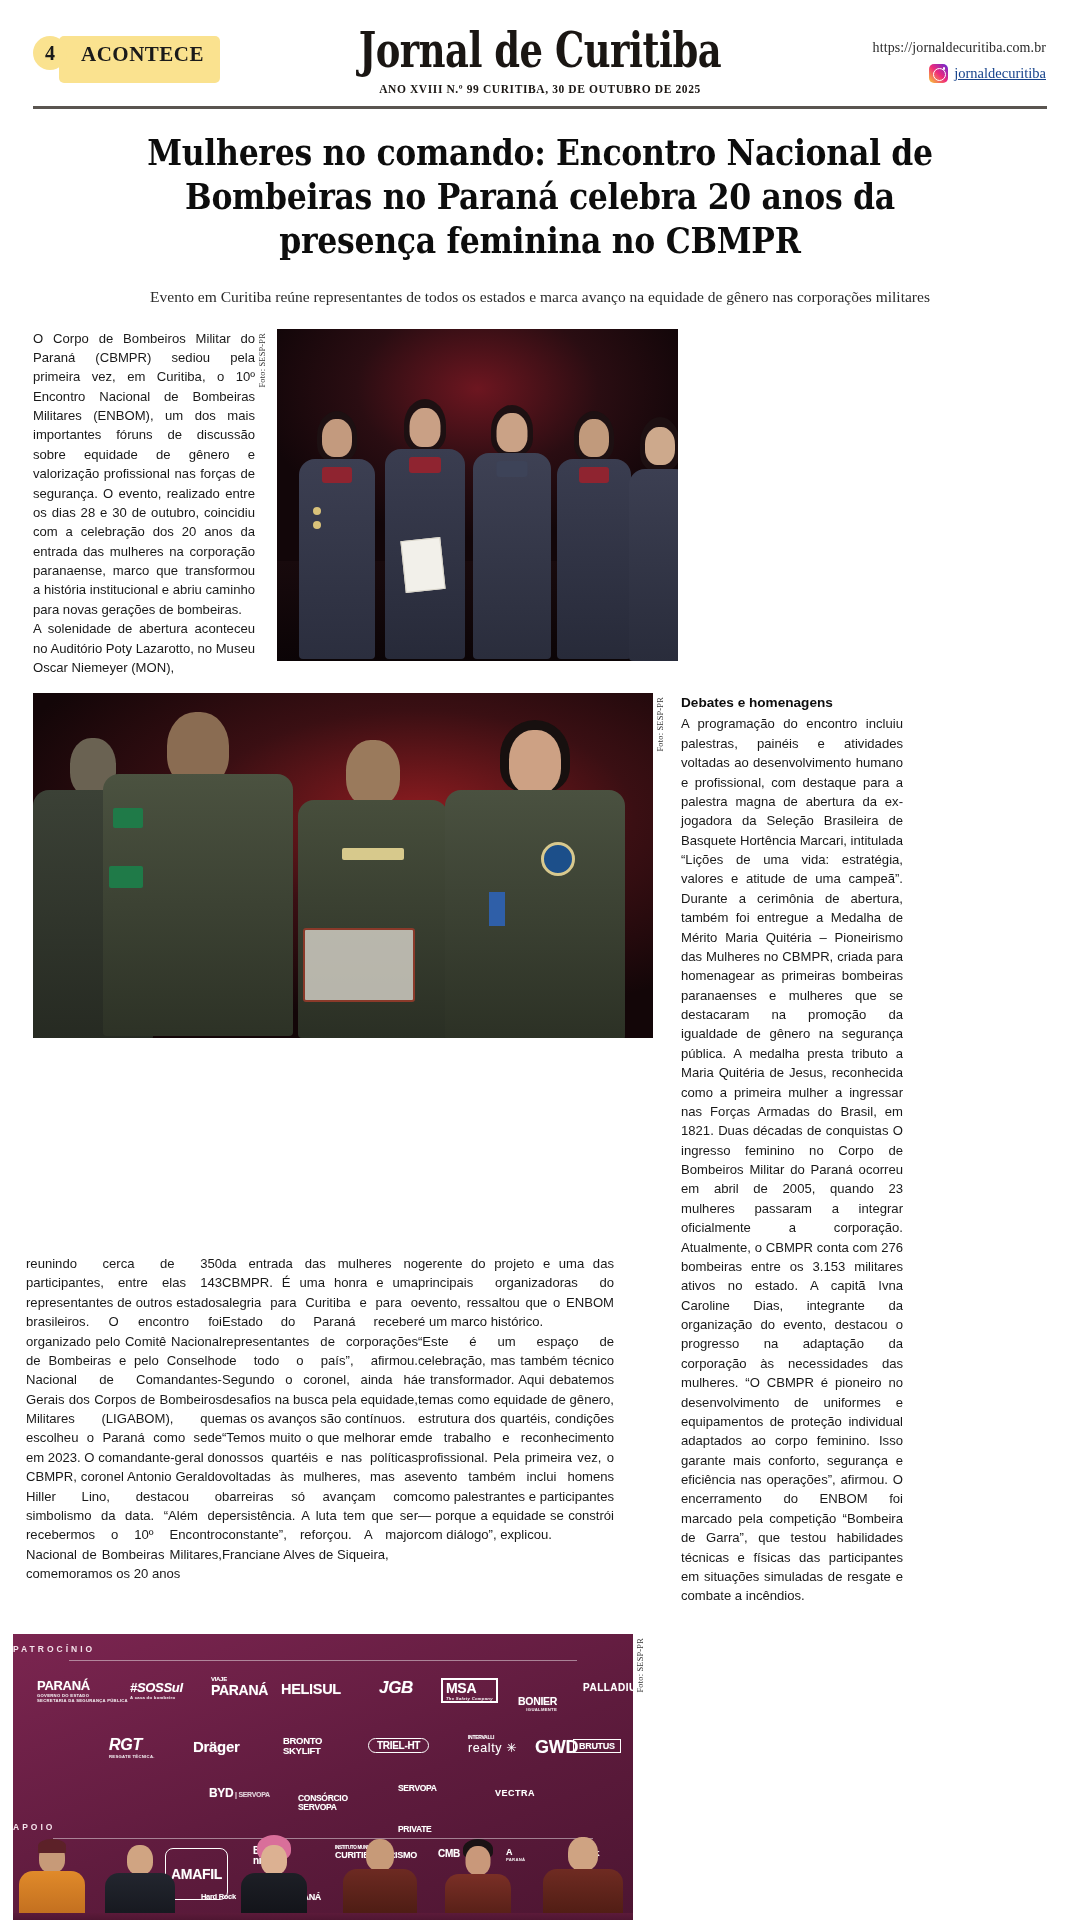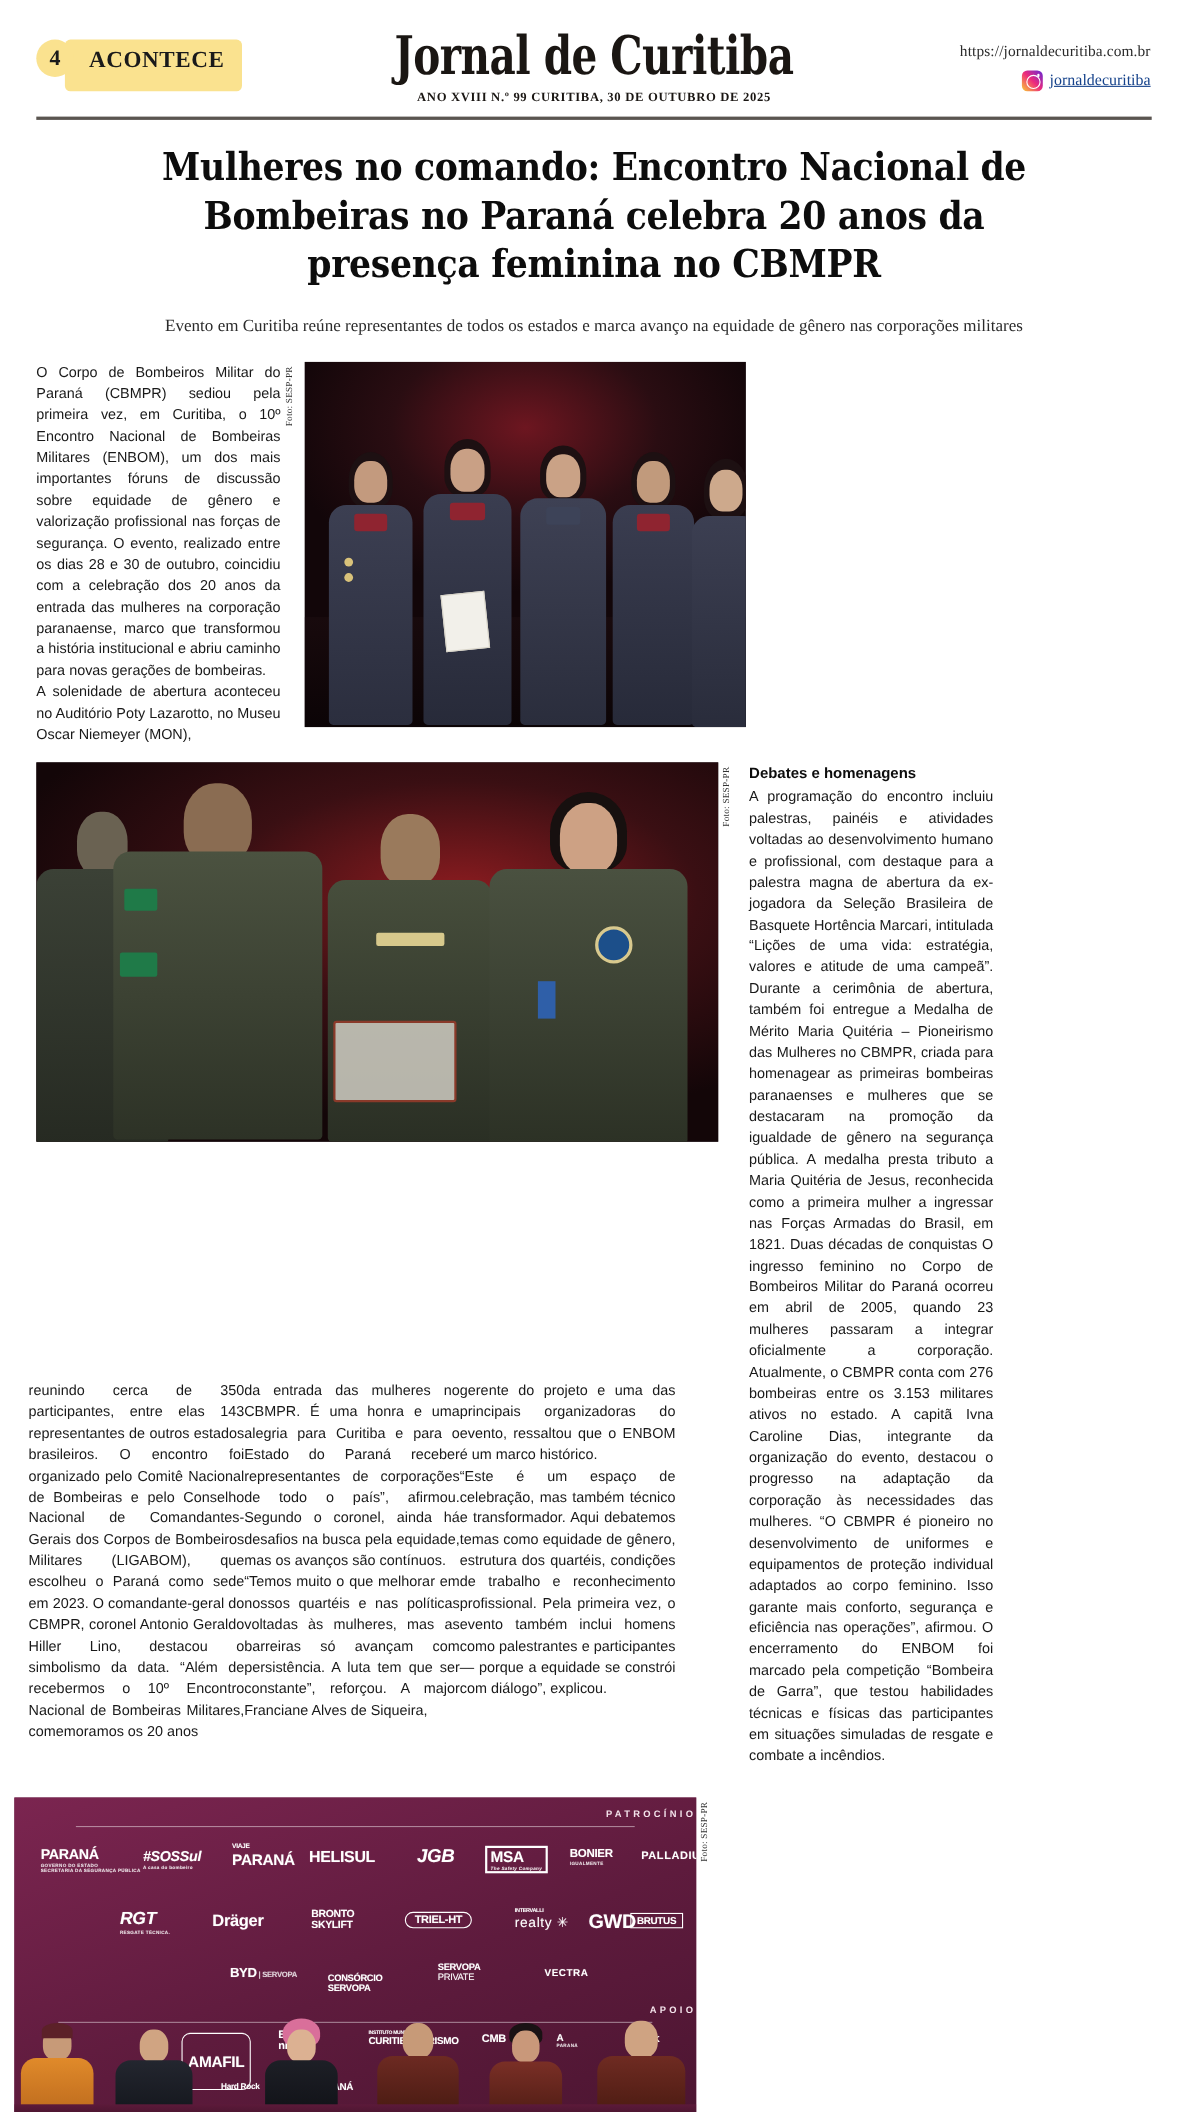--- a/index.html
+++ b/index.html
@@ -118,21 +118,21 @@
 
   
   .ph2 { width: 620px; height: 345px; }
   .ph2 .bg { position:absolute; inset:0; background:
       radial-gradient(ellipse 70% 60% at 62% 35%, #8d1c20 0%, #3a0f13 50%, #130608 100%); }
 
   
   .ph3 { width: 620px; height: 295px; background:#6b2046; }
   .ph3 .bd { position:absolute; inset:0; background:linear-gradient(160deg,#7b2550 0%, #5e1b3d 55%, #4c1531 100%); }
   .ph3-label {
-    position:absolute; left:0; right:0; text-align:right;
+    position:absolute; left:0; right:0; text-align:left;
     font-family:"Liberation Sans", sans-serif; font-size:8.5px;
     letter-spacing:3px; color:#f3e2ea; font-weight:600;
   }
   .ph3-rule { position:absolute; height:1px; background:rgba(255,255,255,.45); }
   .logo {
     position:absolute; color:#fff; font-family:"Liberation Sans", sans-serif;
     font-weight:800; white-space:nowrap; letter-spacing:-0.3px;
     text-shadow:0 0 1px rgba(255,255,255,.35);
   }
   .logo small { display:block; font-size:4.2px; font-weight:700; letter-spacing:.3px; opacity:.88; }
@@ -297,35 +297,35 @@
 
       <div class="ph3-label" style="top:10px;">PATROCÍNIO</div>
       <div class="ph3-rule" style="top:26px;left:56px;right:56px;"></div>
 
       <div class="logo" style="left:24px;top:44px;font-size:13px;">PARANÁ<small>GOVERNO DO ESTADO</small><small>SECRETARIA DA SEGURANÇA PÚBLICA</small></div>
       <div class="logo" style="left:117px;top:46px;font-size:13px;font-style:italic;">#SOSSul<small style="font-style:normal;">A casa do bombeiro</small></div>
       <div class="logo" style="left:198px;top:42px;font-size:6px;">VIAJE<span style="display:block;font-size:14px;">PARANÁ</span></div>
       <div class="logo" style="left:268px;top:47px;font-size:14.5px;">HELISUL</div>
       <div class="logo" style="left:366px;top:44px;font-size:17px;font-style:italic;">JGB</div>
       <div class="logo" style="left:428px;top:44px;font-size:14px;border:2px solid #fff;padding:0 3px;">MSA<small style="font-style:italic;border:0;">The Safety Company</small></div>
-      <div class="logo" style="left:505px;top:45px;font-size:10.5px;">BONIER<small>IGUALMENTE</small></div>
+      <div class="logo" style="left:505px;top:61px;font-size:10.5px;text-align:right;">BONIER<small>IGUALMENTE</small></div>
       <div class="logo" style="left:570px;top:48px;font-size:10px;letter-spacing:.5px;">PALLADIUM</div>
 
       <div class="logo" style="left:96px;top:102px;font-size:16px;font-style:italic;">RGT<small style="font-style:normal;">RESGATE TÉCNICA.</small></div>
       <div class="logo" style="left:180px;top:104px;font-size:15px;">Dräger</div>
       <div class="logo" style="left:270px;top:102px;font-size:9.5px;line-height:1.02;">BRONTO<span style="display:block;">SKYLIFT</span></div>
       <div class="logo" style="left:355px;top:104px;font-size:10px;border:1.6px solid #fff;border-radius:12px;padding:1px 8px;">TRIEL-HT</div>
       <div class="logo" style="left:455px;top:100px;font-size:5px;">INTERVALLI<span style="display:block;font-size:12.5px;font-weight:400;letter-spacing:.6px;">realty ✳</span></div>
       <div class="logo" style="left:560px;top:105px;font-size:9px;border:1.6px solid #fff;padding:1px 5px;">BRUTUS</div>
       <div class="logo" style="left:215px;top:104px;font-size:0px;"></div>
       <div class="logo" style="left:522px;top:103px;font-size:18px;">GWD</div>
 
       <div class="logo" style="left:196px;top:152px;font-size:12px;">BYD<span style="opacity:.8;font-size:7px;"> | SERVOPA</span></div>
       <div class="logo" style="left:285px;top:160px;font-size:8.5px;line-height:1.05;">CONSÓRCIO<span style="display:block;">SERVOPA</span></div>
-      <div class="logo" style="left:385px;top:150px;font-size:8.5px;line-height:1.05;">SERVOPA<span style="display:block;font-weight:400;">PRIVATE</span></div>
+      <div class="logo" style="left:385px;top:150px;font-size:8.5px;line-height:1.05;">SERVOPA<span style="display:block;font-weight:700;margin-top:32px;">PRIVATE</span></div>
       <div class="logo" style="left:482px;top:154px;font-size:9px;letter-spacing:.5px;">VECTRA</div>
 
       <div class="ph3-label" style="top:188px;">APOIO</div>
       <div class="ph3-rule" style="top:204px;left:40px;right:40px;"></div>
 
       <div class="logo" style="left:152px;top:214px;font-size:14px;border:1.4px solid #fff;border-radius:8px;padding:17px 5px;">AMAFIL</div>
       <div class="logo" style="left:240px;top:212px;font-size:10px;line-height:1.02;">Bana<span style="display:block;">nina</span></div>
       <div class="logo" style="left:322px;top:211px;font-size:4.6px;">INSTITUTO MUNICIPAL<span style="display:block;font-size:9px;">CURITIBA TURISMO</span></div>
       <div class="logo" style="left:425px;top:214px;font-size:10px;">CMB</div>
       <div class="logo" style="left:493px;top:213px;font-size:9px;">A<small>PARANÁ</small></div>

